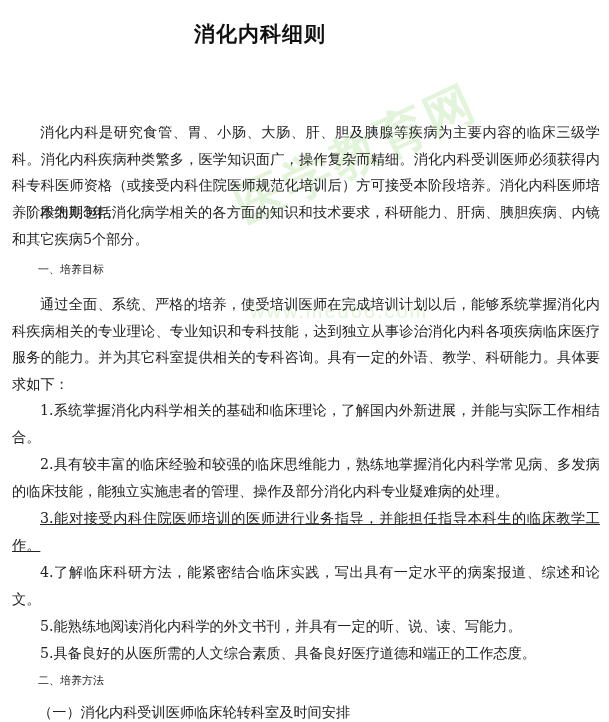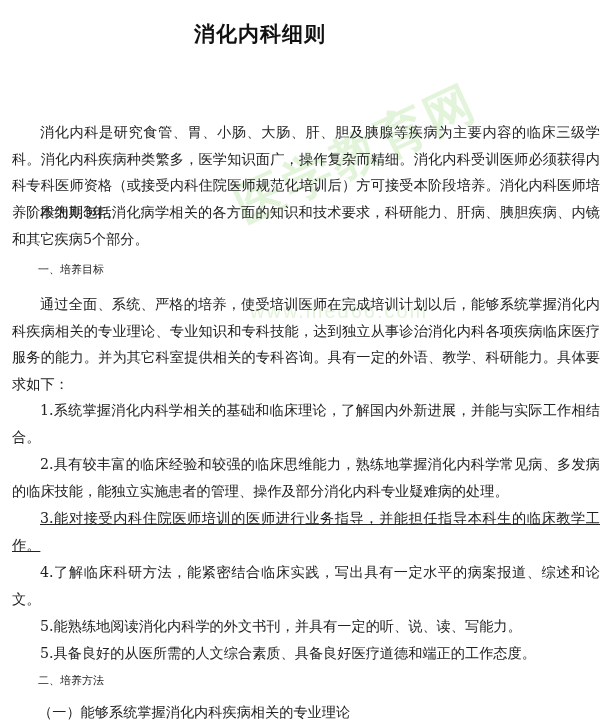--- a/index.html
+++ b/index.html
@@ -60,15 +60,15 @@
 
   <p class="para" style="top:397px;">1.系统掌握消化内科学相关的基础和临床理论，了解国内外新进展，并能与实际工作相结合。</p>
   <p class="para" style="top:451px;">2.具有较丰富的临床经验和较强的临床思维能力，熟练地掌握消化内科学常见病、多发病的临床技能，能独立实施患者的管理、操作及部分消化内科专业疑难病的处理。</p>
   <p class="para" style="top:505px;text-decoration:underline;">3.能对接受内科住院医师培训的医师进行业务指导，并能担任指导本科生的临床教学工作。</p>
   <p class="para" style="top:559px;">4.了解临床科研方法，能紧密结合临床实践，写出具有一定水平的病案报道、综述和论文。</p>
   <p class="para" style="top:613px;">5.能熟练地阅读消化内科学的外文书刊，并具有一定的听、说、读、写能力。</p>
   <p class="para" style="top:640px;">5.具备良好的从医所需的人文综合素质、具备良好医疗道德和端正的工作态度。</p>
 
   <div class="heading" style="top:673px;">二、培养方法</div>
 
-  <div class="subheading" style="top:703px;">（一）能够系统掌握消化内科疾病相关的专业理论</div>
+  <div class="subheading" style="top:703px;">（一）消化内科受训医师临床轮转科室及时间安排</div>
 
 </div>
 
 </body></html>

